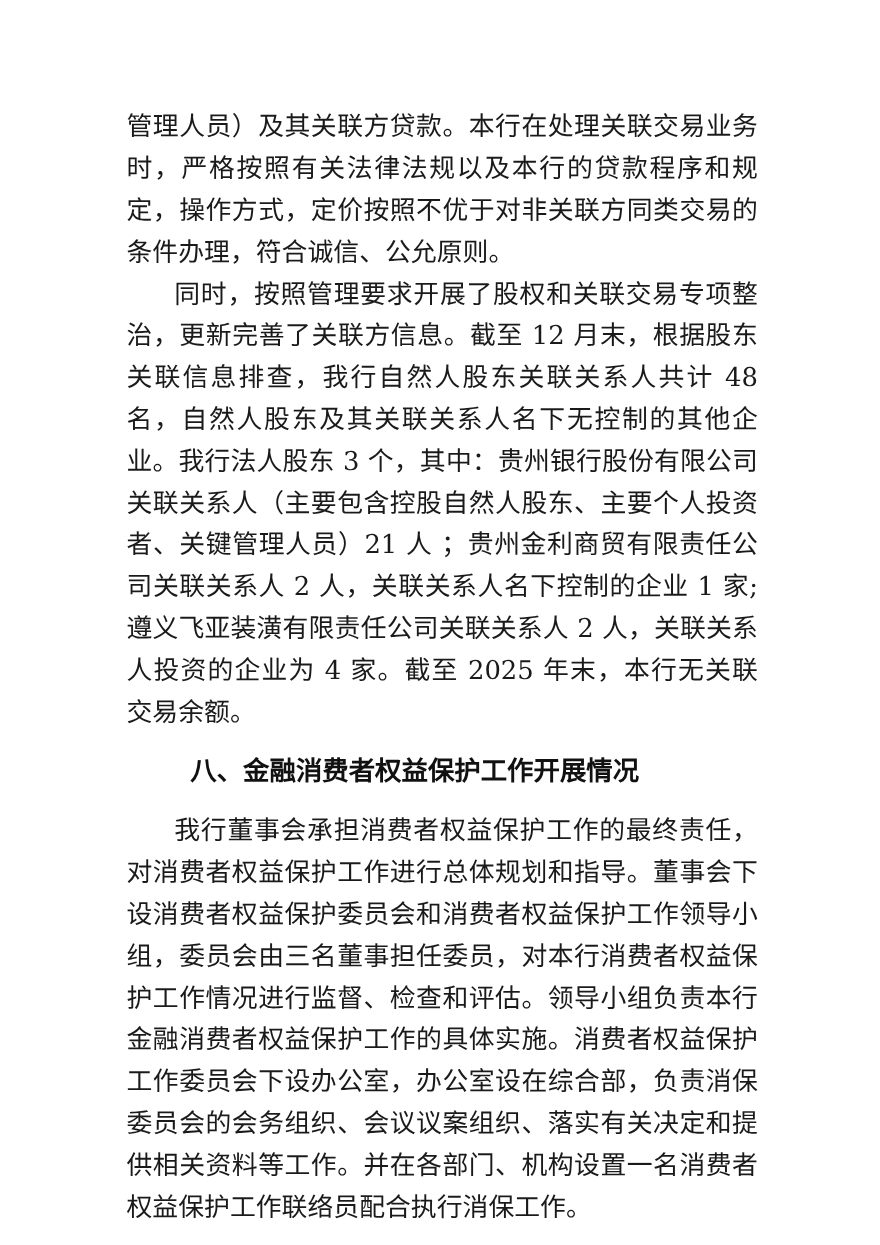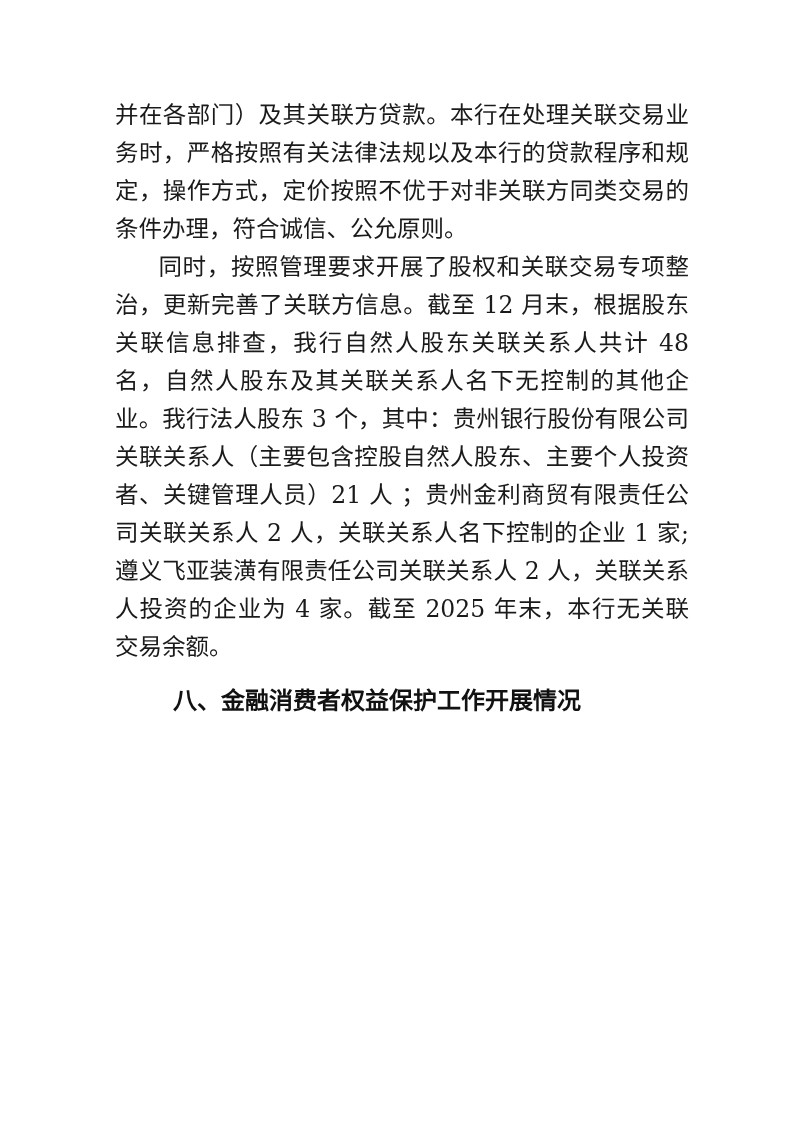--- a/index.html
+++ b/index.html
@@ -43,17 +43,18 @@
     text-indent: 1.75em;
     color: #111111;
     white-space: nowrap;
   }
 </style>
 </head>
 <body>
 
 <div class="page">
   <div class="content">
-    <p class="para no-indent">并在各部门）及其关联方贷款。本行在处理关联交易业务时，严格按照有关法律法规以及本行的贷款程序和规定，操作方式，定价按照不优于对非关联方同类交易的条件办理，符合诚信、公允原则。</p>
+    <p class="para no-indent">管理人员）及其关联方贷款。本行在处理关联交易业务时，严格按照有关法律法规以及本行的贷款程序和规定，操作方式，定价按照不优于对非关联方同类交易的条件办理，符合诚信、公允原则。</p>
     <p class="para">同时，按照管理要求开展了股权和关联交易专项整治，更新完善了关联方信息。截至 12 月末，根据股东关联信息排查，我行自然人股东关联关系人共计 48 名，自然人股东及其关联关系人名下无控制的其他企业。我行法人股东 3 个，其中：贵州银行股份有限公司关联关系人（主要包含控股自然人股东、主要个人投资者、关键管理人员）21 人 ；贵州金利商贸有限责任公司关联关系人 2 人，关联关系人名下控制的企业 1 家;遵义飞亚装潢有限责任公司关联关系人 2 人，关联关系人投资的企业为 4 家。截至 2025 年末，本行无关联交易余额。</p>
     <h2 class="heading">八、金融消费者权益保护工作开展情况</h2>
+    <p class="para">我行董事会承担消费者权益保护工作的最终责任，对消费者权益保护工作进行总体规划和指导。董事会下设消费者权益保护委员会和消费者权益保护工作领导小组，委员会由三名董事担任委员，对本行消费者权益保护工作情况进行监督、检查和评估。领导小组负责本行金融消费者权益保护工作的具体实施。消费者权益保护工作委员会下设办公室，办公室设在综合部，负责消保委员会的会务组织、会议议案组织、落实有关决定和提供相关资料等工作。并在各部门、机构设置一名消费者权益保护工作联络员配合执行消保工作。</p>
   </div>
 </div>
 
 </body></html>

